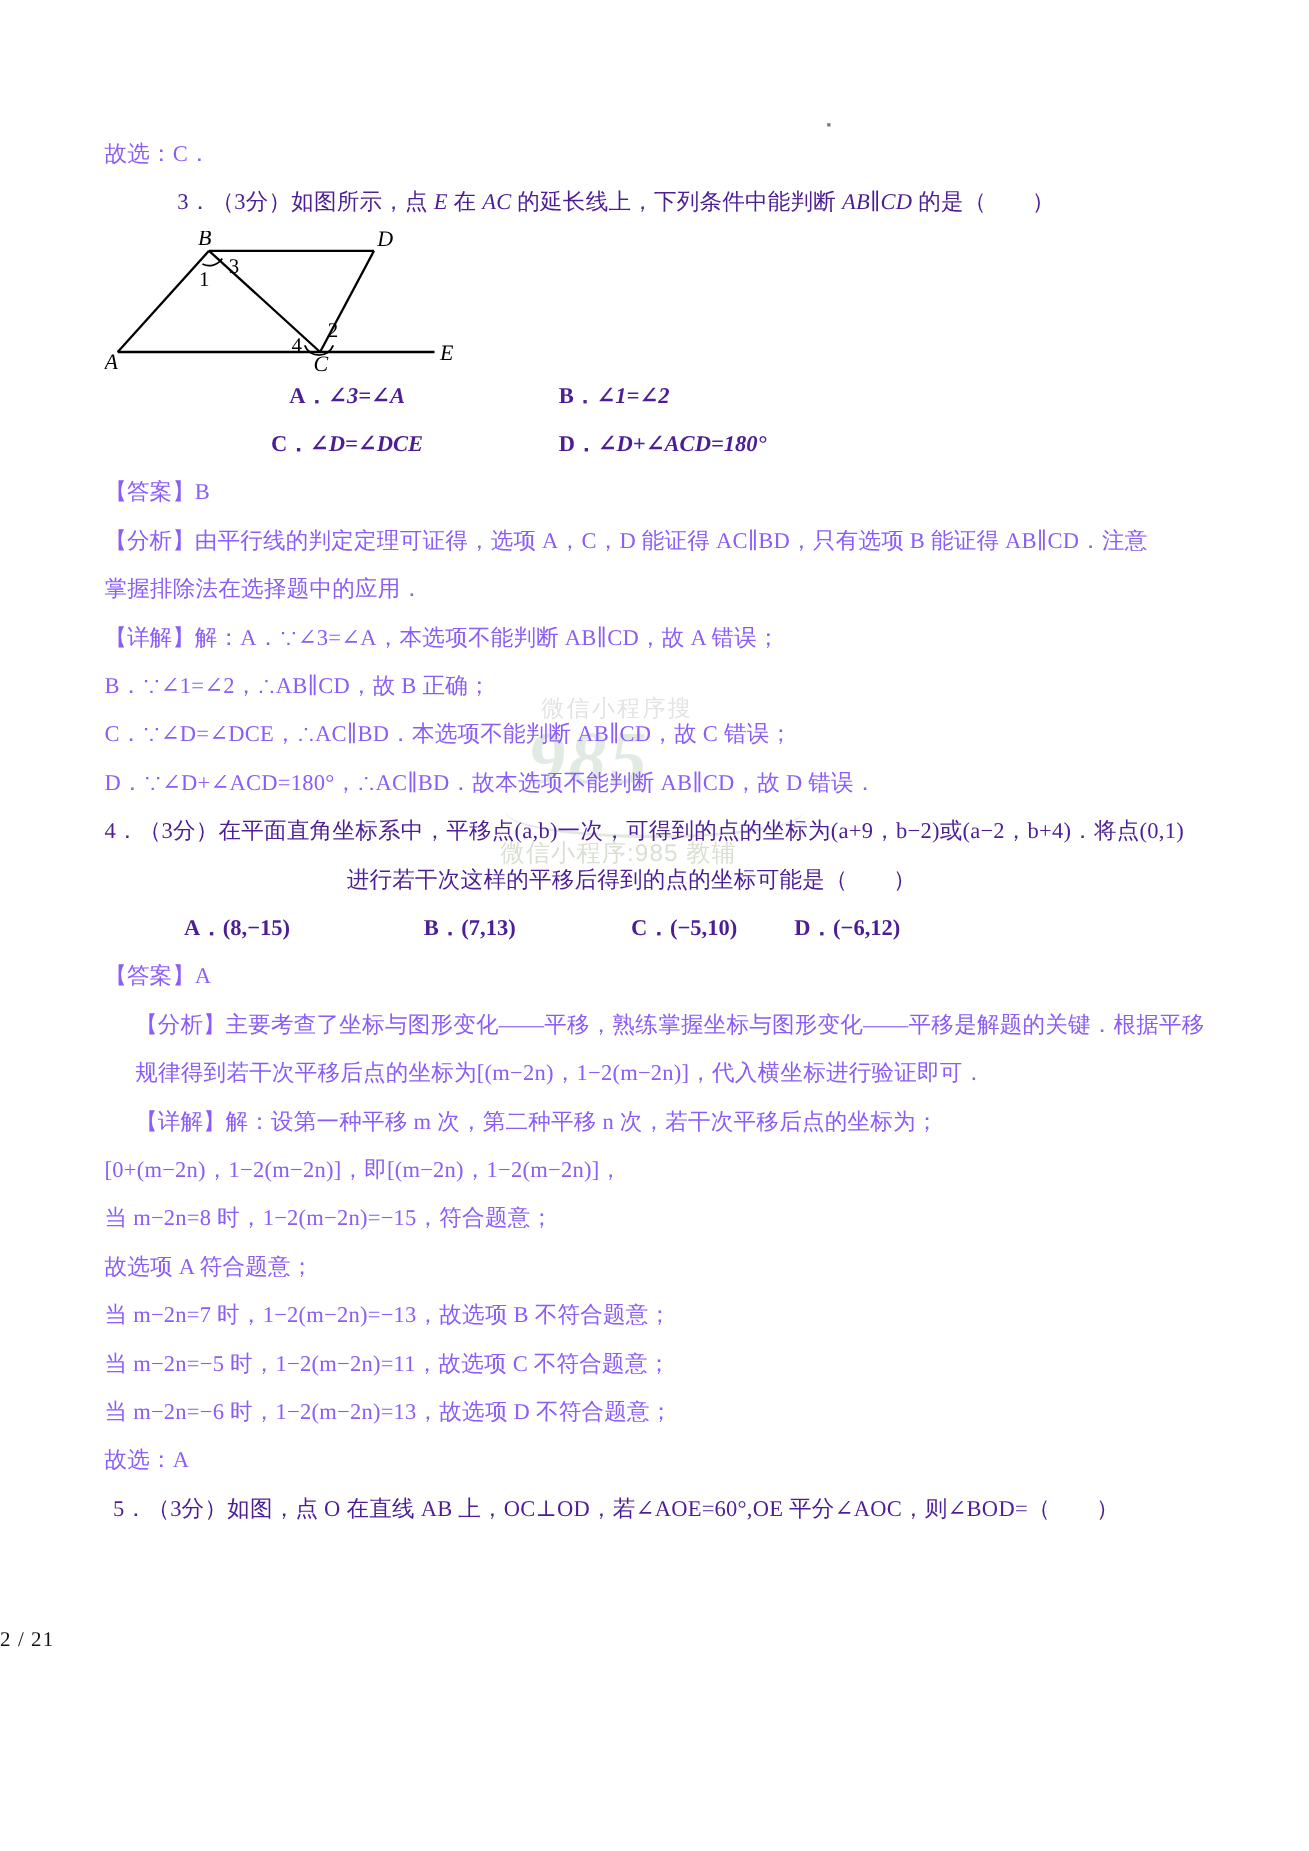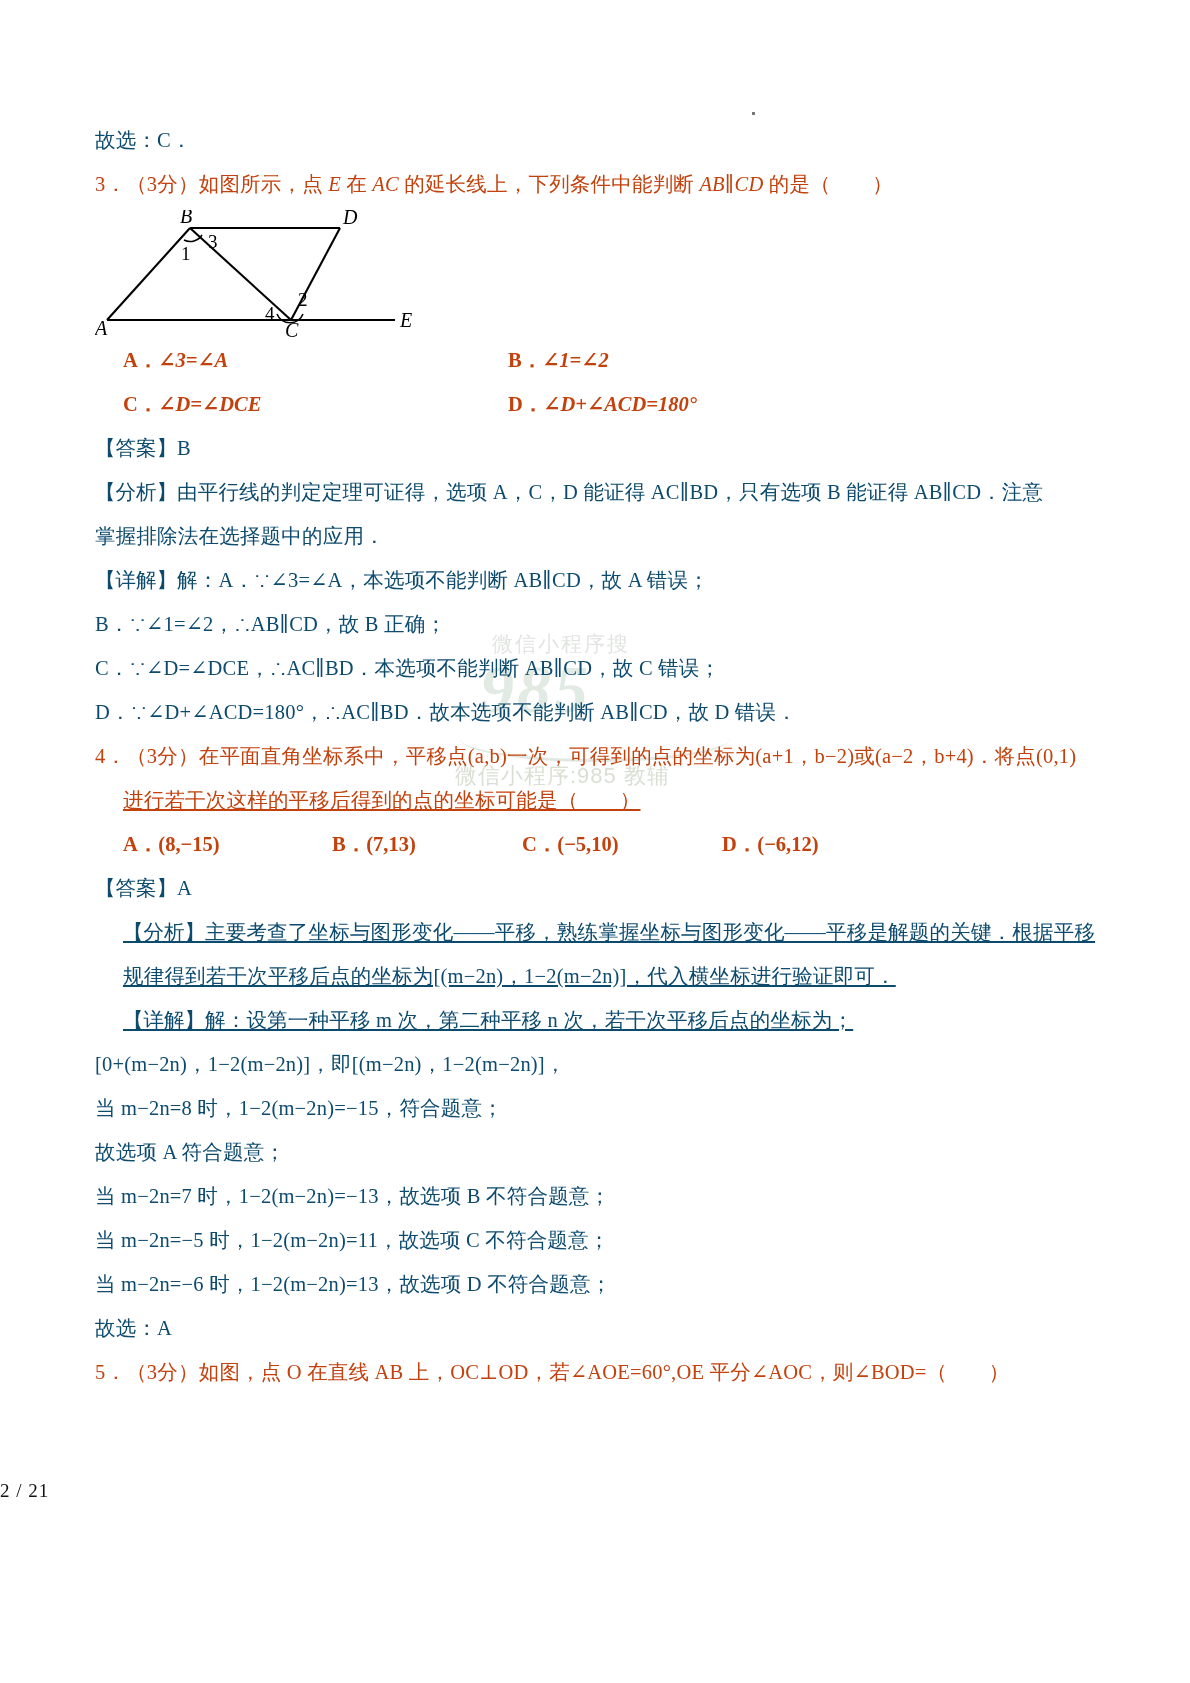--- a/index.html
+++ b/index.html
@@ -27,23 +27,23 @@
     left: 95px;
     top: 118px;
     width: 930px;
   }
   .line {
     font-size: 20.5px;
     line-height: 44px;
     white-space: nowrap;
     letter-spacing: 0.2px;
   }
-  .red { color: #0c4a6e; }
-  .black { color: #c2410c; }
-  .indent { padding-left: 28px; text-decoration: underline; }
+  .red { color: #8b5cf6; }
+  .black { color: #4c1d95; text-align: center; }
+  .indent { padding-left: 28px; }
   .mi {
     font-style: italic;
     font-family: "Liberation Serif", "DejaVu Serif", serif;
   }
   .tag { letter-spacing: 0px; }
 
   
   .optrow {
     display: flex;
     font-size: 20.5px;
@@ -186,21 +186,21 @@
     </div>
     <div class="line red">掌握排除法在选择题中的应用．</div>
 
     <div class="line red">
       <span class="tag">【详解】</span><span>解：A．∵∠3=∠A，本选项不能判断 AB∥CD，故 A 错误；</span>
     </div>
     <div class="line red">B．∵∠1=∠2，∴AB∥CD，故 B 正确；</div>
     <div class="line red">C．∵∠D=∠DCE，∴AC∥BD．本选项不能判断 AB∥CD，故 C 错误；</div>
     <div class="line red">D．∵∠D+∠ACD=180°，∴AC∥BD．故本选项不能判断 AB∥CD，故 D 错误．</div>
 
-    <div class="line black">4．（3分）在平面直角坐标系中，平移点(a,b)一次，可得到的点的坐标为(a+1，b−2)或(a−2，b+4)．将点(0,1)</div>
+    <div class="line black">4．（3分）在平面直角坐标系中，平移点(a,b)一次，可得到的点的坐标为(a+9，b−2)或(a−2，b+4)．将点(0,1)</div>
     <div class="line black indent">进行若干次这样的平移后得到的点的坐标可能是（　　）</div>
 
     <div class="optrow black">
       <div style="width:185px;padding-left:28px;">
         <span>A．</span><span>(8,−15)</span>
       </div>
       <div style="width:190px;margin-left:24px;">
         <span>B．</span><span>(7,13)</span>
       </div>
       <div style="width:200px;">

